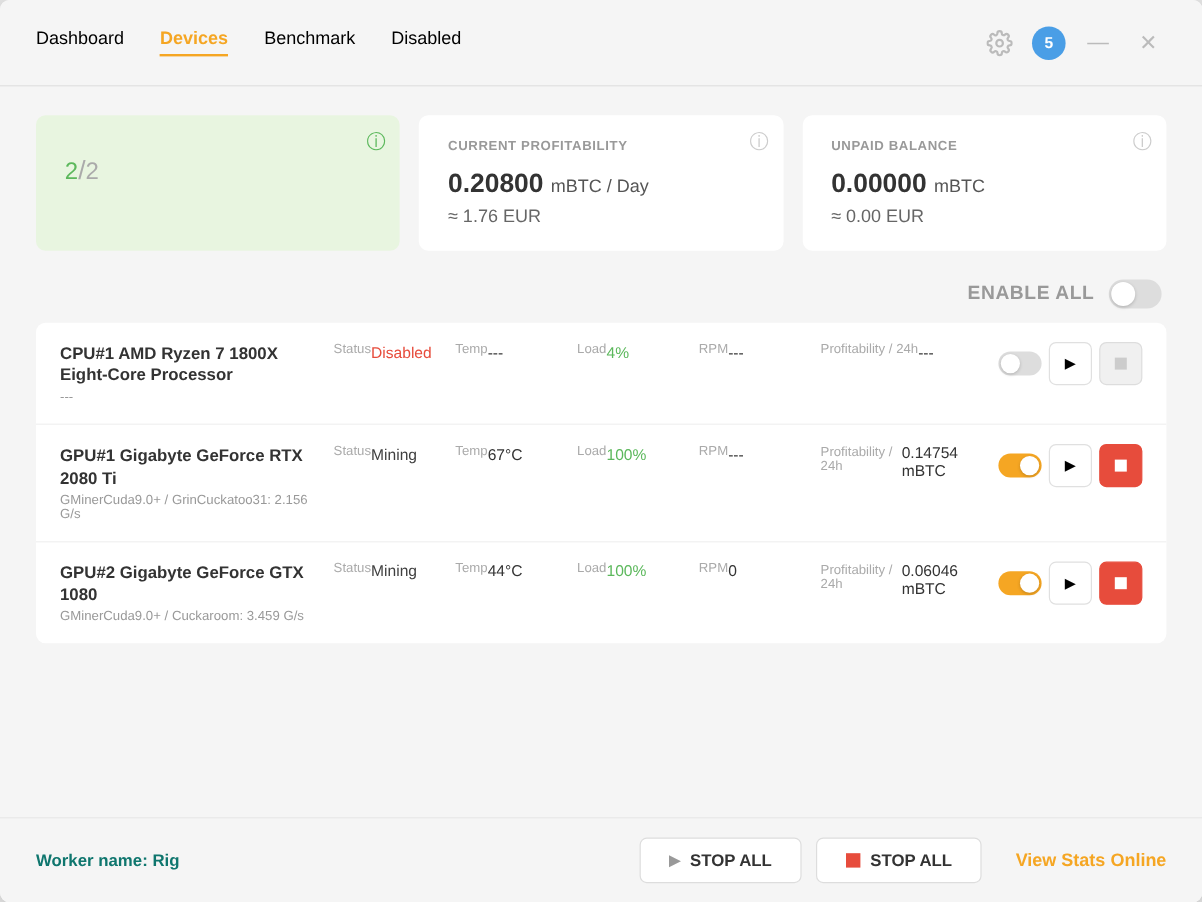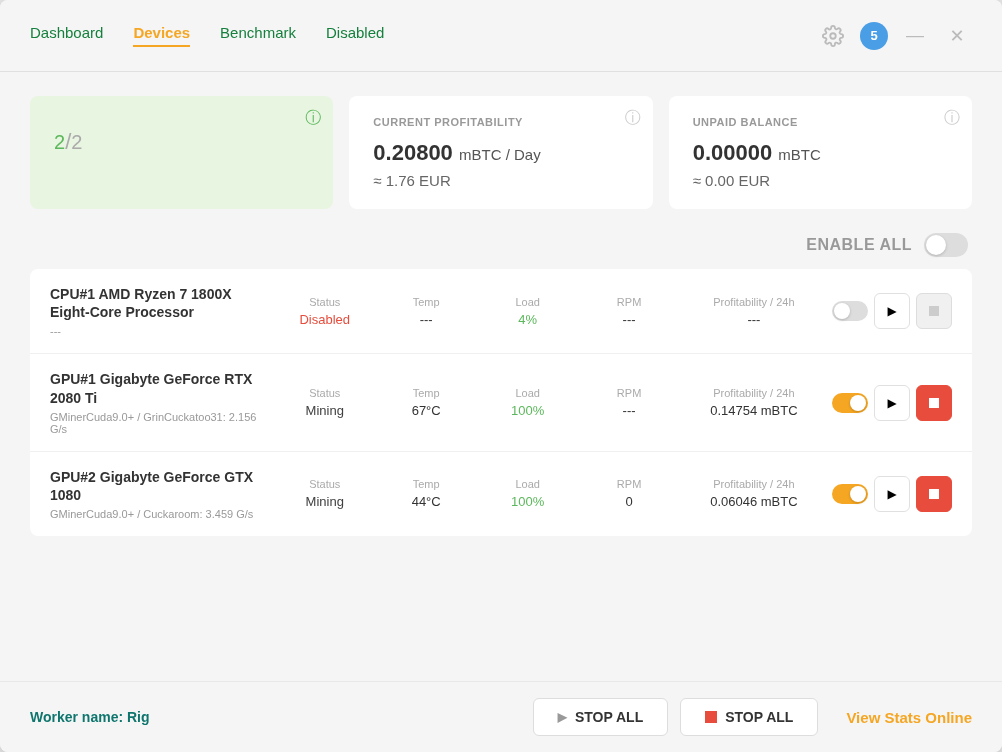--- a/index.html
+++ b/index.html
@@ -31,21 +31,21 @@
       border-bottom: 1px solid #e0e0e0;
       flex-shrink: 0;
     }
     .nav-tabs {
       display: flex;
       gap: 30px;
       flex: 1;
     }
     .nav-tab {
       font-size: 15px;
-      color: #15803d;
+      color: #000000;
       cursor: pointer;
       padding-bottom: 4px;
       border-bottom: 2px solid transparent;
       text-decoration: none;
     }
     .nav-tab.active {
       color: #f5a623;
       border-bottom: 2px solid #f5a623;
       font-weight: 600;
     }
@@ -184,21 +184,21 @@
     }
     .toggle.on .toggle-knob { left: 22px; }
     
     .device-list {
       background: white;
       border-radius: 8px;
       overflow: hidden;
     }
     .device-row {
       display: flex;
-      align-items: center;
+      align-items: flex-start;
       padding: 16px 20px;
       border-bottom: 1px solid #f0f0f0;
       gap: 8px;
     }
     .device-row:last-child { border-bottom: none; }
     .device-info {
       width: 220px;
       flex-shrink: 0;
     }
     .device-name {
@@ -207,21 +207,20 @@
       color: #333;
       line-height: 1.3;
       margin-bottom: 4px;
     }
     .device-algo {
       font-size: 11px;
       color: #999;
     }
     .device-stat {
       display: flex;
-      flex-direction: column;
       align-items: center;
       min-width: 70px;
       flex: 1;
     }
     .device-stat-label {
       font-size: 11px;
       color: #aaa;
       margin-bottom: 4px;
     }
     .device-stat-value {

